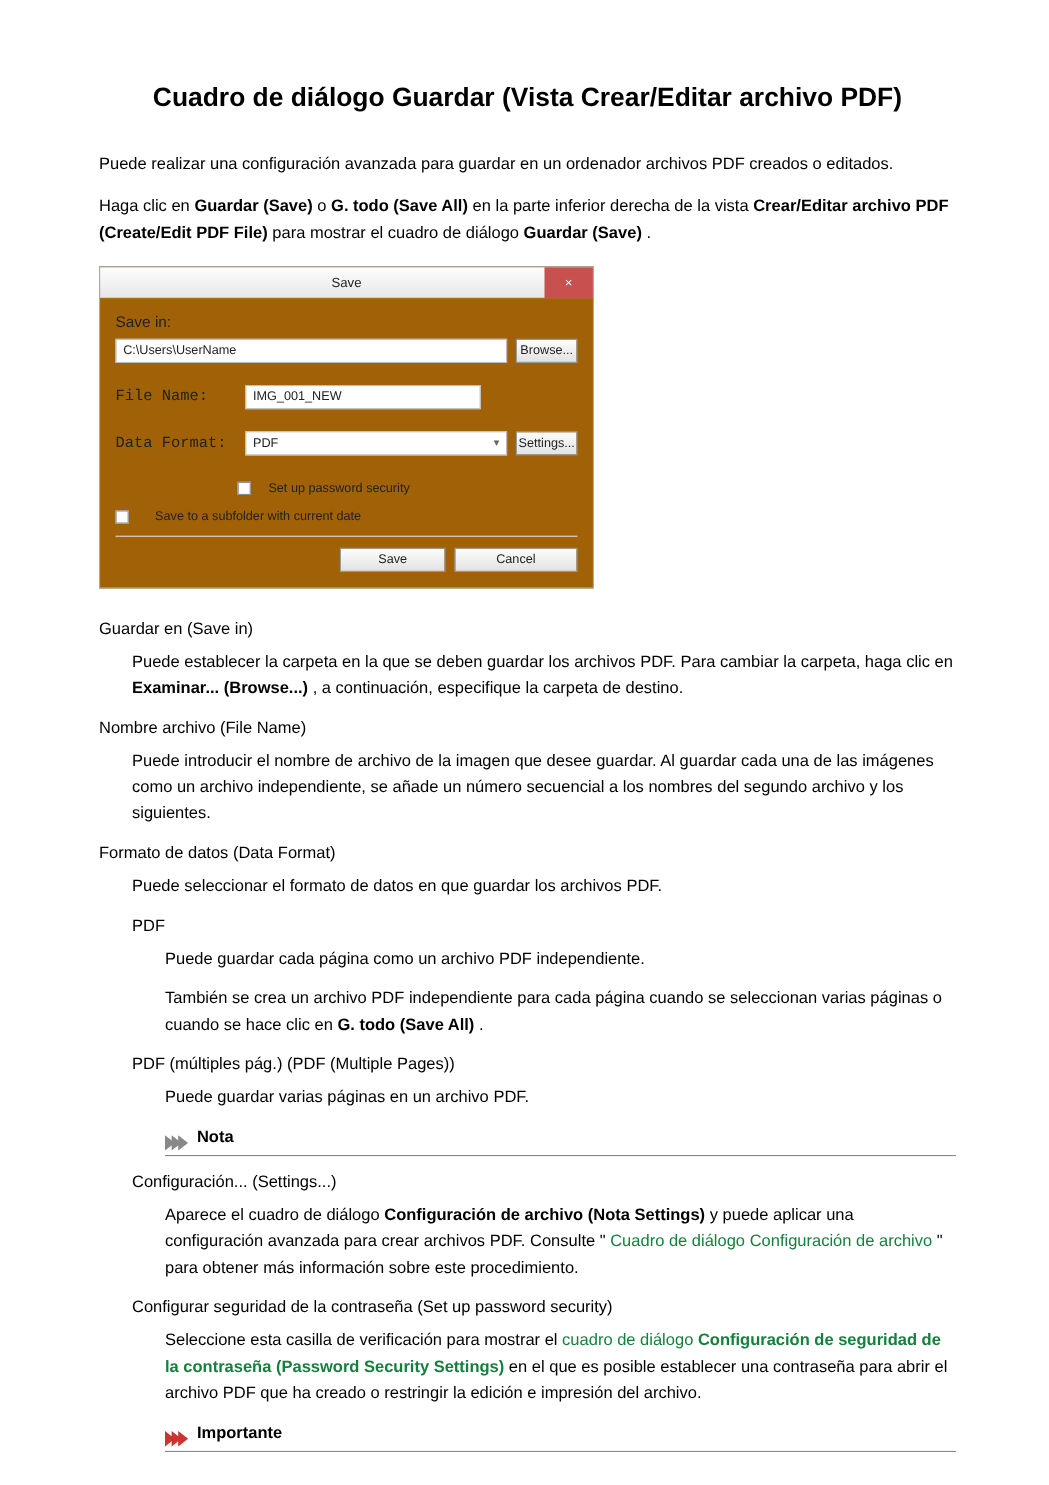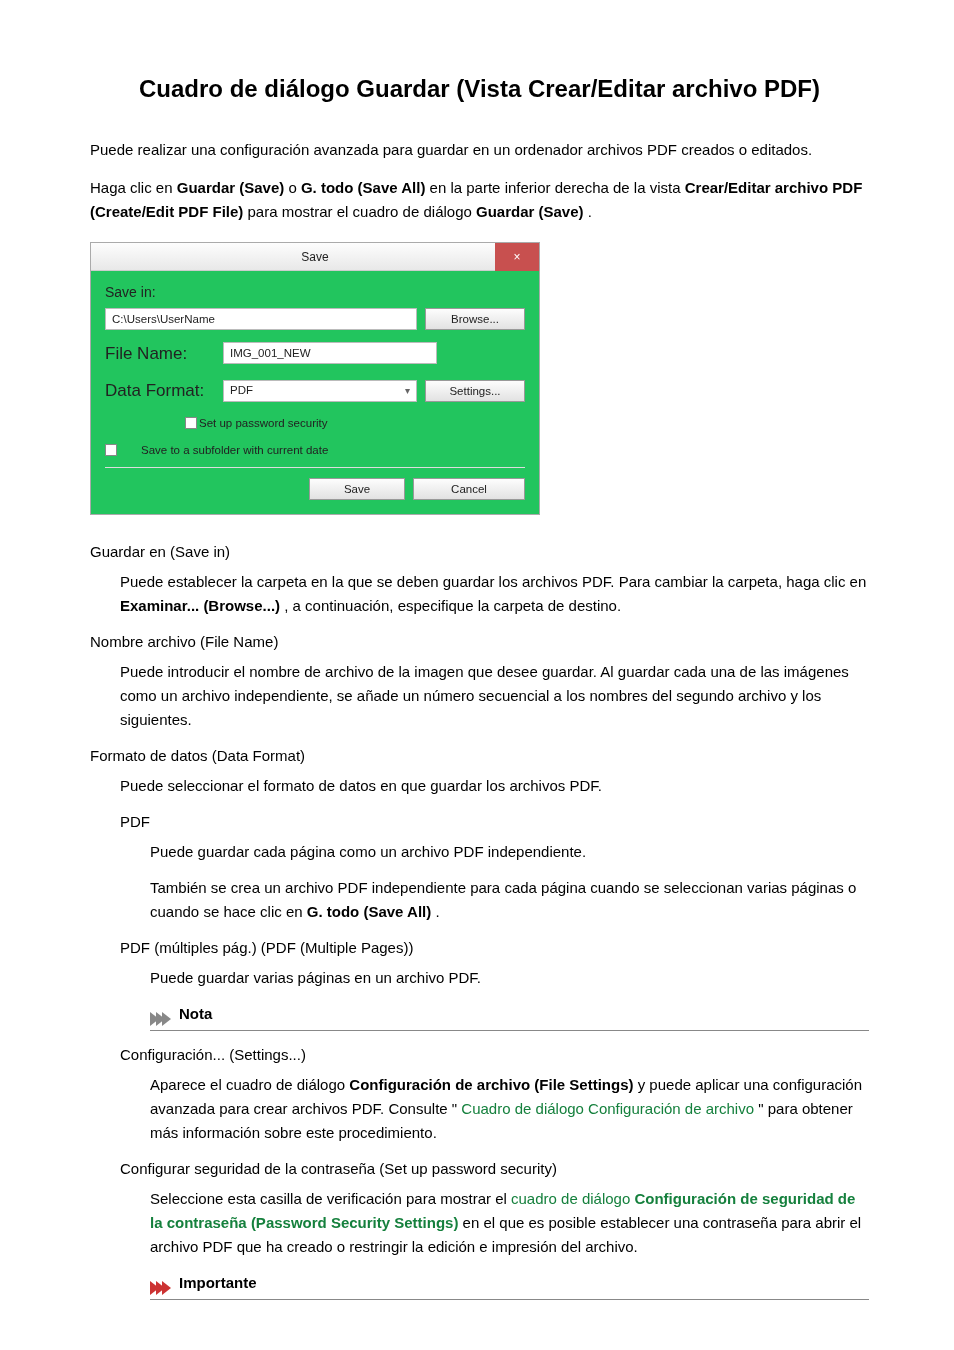--- a/index.html
+++ b/index.html
@@ -17,21 +17,21 @@
     .bold { font-weight: bold; }
     .dt { font-weight: normal; margin-top: 10px; margin-bottom: 6px; }
     .dd { padding-left: 30px; margin-bottom: 12px; }
     .dd2 { padding-left: 60px; margin-bottom: 12px; }
     a.link { color: #15803d; cursor: pointer; }
 
     
     .dialog {
       width: 450px;
       border: 1px solid #aaa;
-      background: #22c55e;
+      background: #a16207;
       margin: 18px 0 25px 0;
       font-size: 12px;
       color: #222;
     }
     .dialog-title {
       background: linear-gradient(#fdfdfd, #e8e8e8);
       border-bottom: 1px solid #ccc;
       height: 28px;
       position: relative;
       text-align: center;
@@ -39,47 +39,47 @@
     }
     .dialog-close {
       position: absolute; right: 0; top: 0;
       width: 44px; height: 28px;
       background: #c8504f; color: #fff;
       text-align: center; line-height: 28px;
       cursor: pointer;
     }
     .dialog-body { padding: 10px 14px 14px 14px; }
     .dlg-label { display: block; margin-bottom: 4px; font-size: 14px; }
-    .dlg-row { display: flex; align-items: center; margin-bottom: 10px; gap: 8px; }
+    .dlg-row { display: flex; align-items: center; margin-bottom: 20px; gap: 8px; }
     .dlg-input {
       flex: 1;
       height: 22px;
       border: 1px solid #bbb;
       background: #fff;
       padding: 0 6px;
       font-size: 11.5px;
       display: flex;
       align-items: center;
     }
     .dlg-btn {
-      width: 100px; height: 22px;
+      width: 56px; height: 22px;
       border: 1px solid #999;
       background: linear-gradient(#fdfdfd, #e2e2e2);
       font-size: 11.5px;
       text-align: center;
       line-height: 20px;
       cursor: pointer;
     }
-    .dlg-colgap { width: 110px; font-size: 17px; }
+    .dlg-colgap { width: 110px; font-size: 14px; font-family: Liberation Mono, monospace; }
     .dlg-select { position: relative; }
     .dlg-chevron {
       position: absolute; right: 6px; top: 50%; transform: translateY(-50%);
       color: #666; font-size: 10px;
     }
-    .dlg-check-row { display: flex; align-items: center; gap: 2px; font-size: 11.5px; margin-top:4px; margin-bottom:6px; margin-left:80px;}
+    .dlg-check-row { display: flex; align-items: center; gap: 16px; font-size: 11.5px; margin-top:4px; margin-bottom:6px; margin-left:111px;}
     .dlg-check-row2 { display: flex; align-items: center; gap: 24px; font-size: 11.5px; margin-top:8px; margin-bottom:8px;}
     .dlg-hr { border: none; border-top: 1px solid #ddd; margin: 6px 0 10px 0;}
     .dlg-footer { display: flex; justify-content: flex-end; gap: 8px;}
     .checkbox { width:12px; height:12px; border:1px solid #888; background:#fff; display:inline-block;}
 
     
     .note-box, .imp-box {
       margin: 6px 0 12px 60px;
     }
     .note-head, .imp-head {
@@ -196,21 +196,21 @@
         <span class="chev"></span>
         <span class="chev last"></span>
     </span>
     <span>Nota</span>
   </div>
 </div>
 
 <div class="dt" style="padding-left:30px">Configuración... (Settings...)</div>
 <div class="dd2">
   <span>Aparece el cuadro de diálogo </span>
-  <span class="bold">Configuración de archivo (File Settings)</span>
+  <span class="bold">Configuración de archivo (Nota Settings)</span>
   <span> y puede aplicar una configuración avanzada para crear archivos PDF. Consulte "</span>
   <a class="link">Cuadro de diálogo Configuración de archivo</a>
   <span>" para obtener más información sobre este procedimiento.</span>
 </div>
 
 <div class="dt" style="padding-left:30px">Configurar seguridad de la contraseña (Set up password security)</div>
 <div class="dd2">
   <span>Seleccione esta casilla de verificación para mostrar el </span>
   <a class="link">
     <span>cuadro de diálogo </span><span class="bold">Configuración de seguridad de la contraseña (Password Security Settings)</span>

